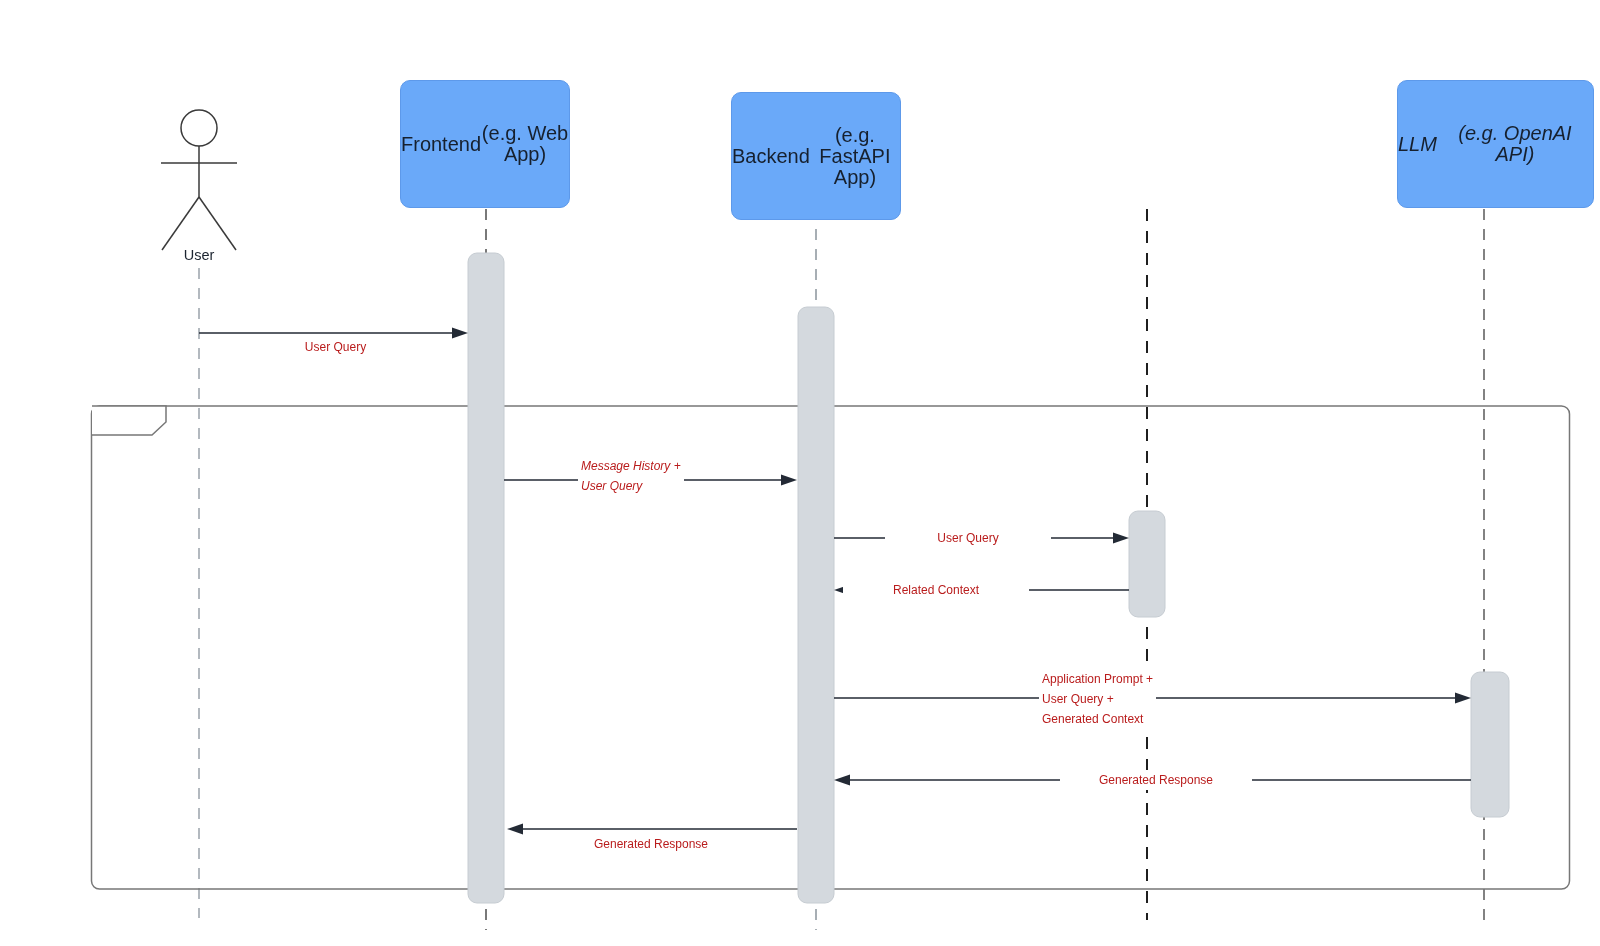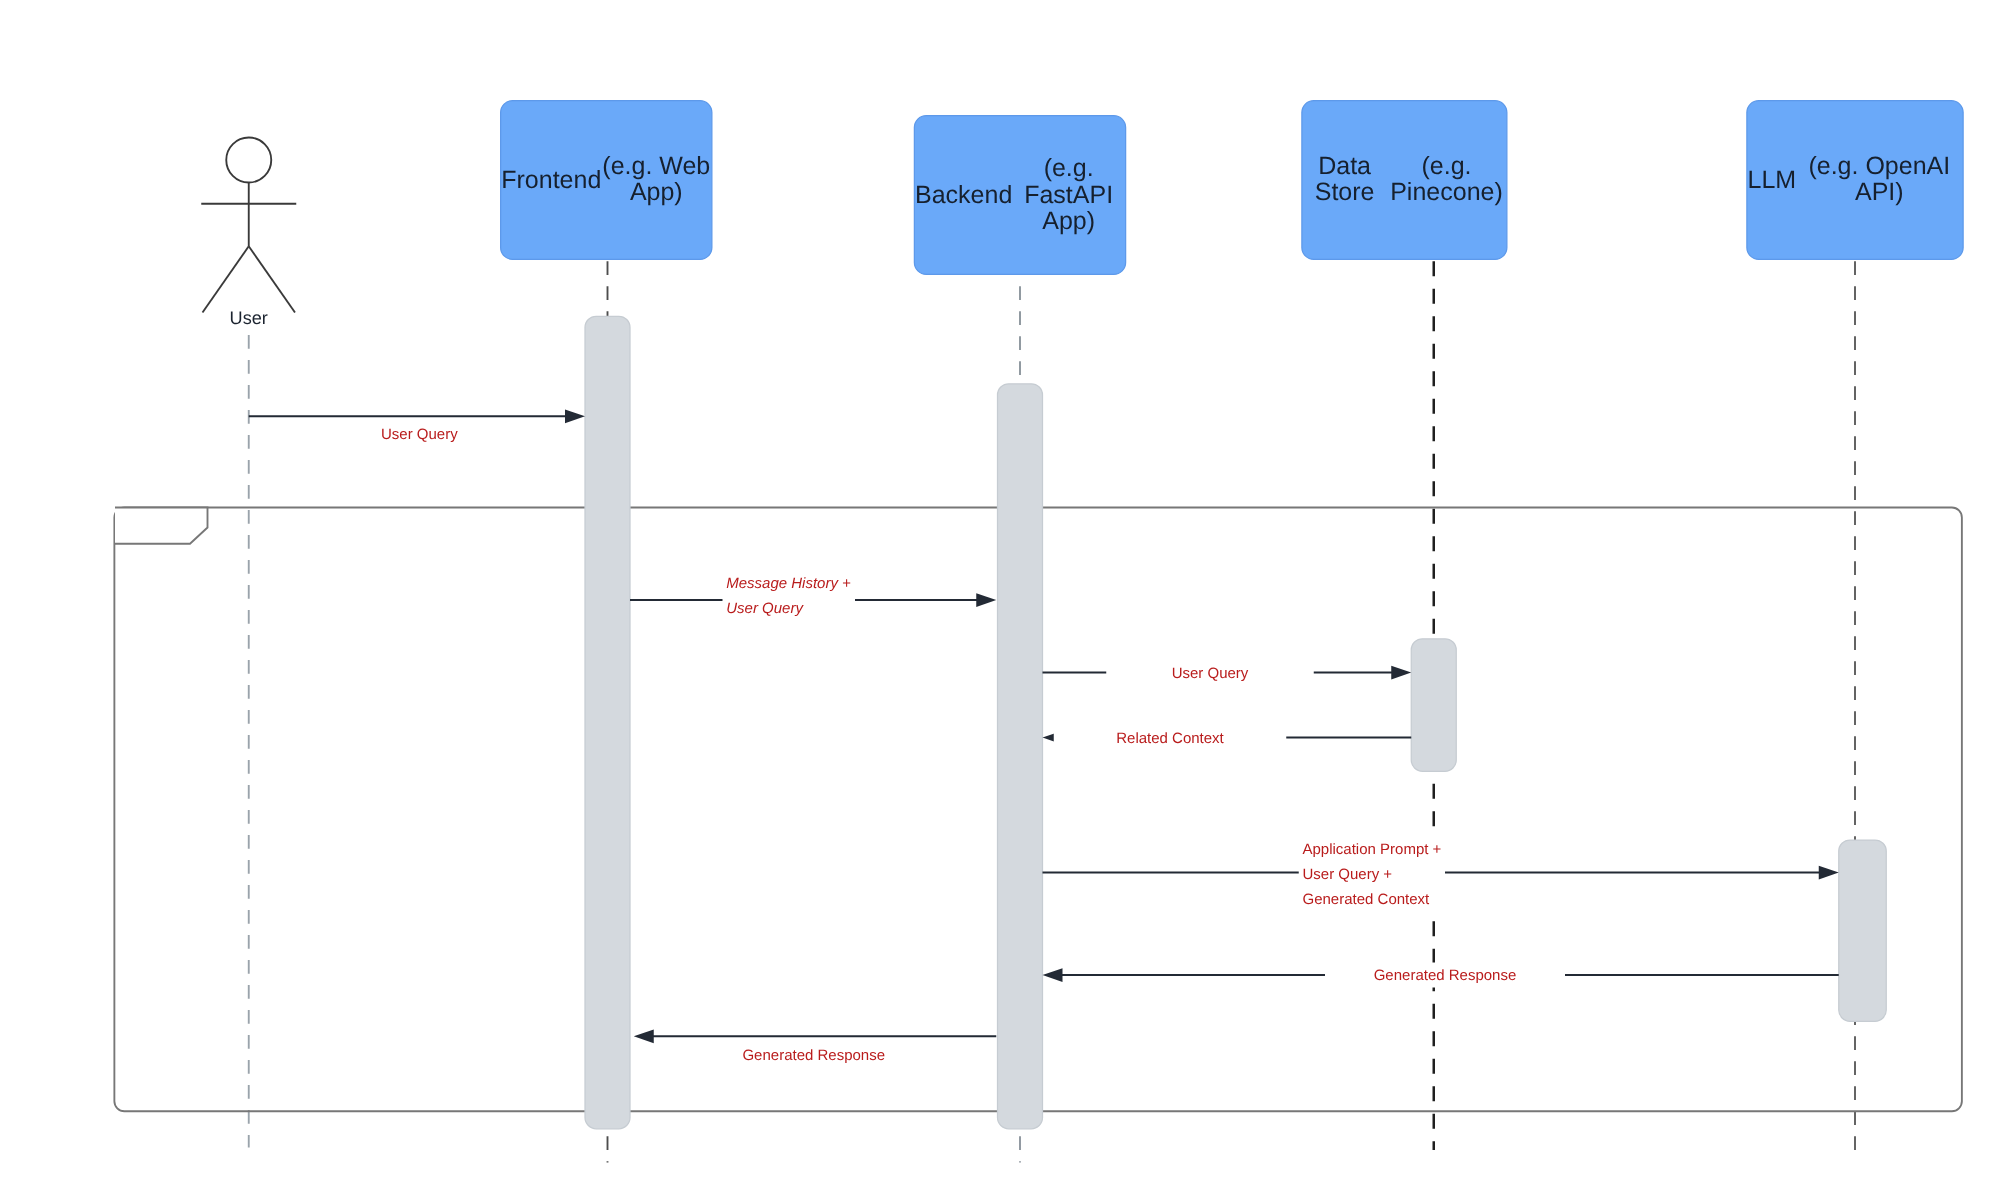--- a/index.html
+++ b/index.html
@@ -103,25 +103,21 @@
   <div class="actor-label" style="left:167px;top:247px;width:64px;">User</div>
 
   <div class="pbox" style="left:400px;top:80px;">
     <div>Frontend</div>
     <div>(e.g. Web App)</div>
   </div>
   <div class="pbox" style="left:731px;top:92px;">
     <div>Backend</div>
     <div>(e.g. FastAPI App)</div>
   </div>
-  <div class="pbox" style="left:1041px;top:80px;width:165px;">
-    <div>Data Store</div>
-    <div>(e.g. Pinecone)</div>
-  </div>
-  <div class="pbox" style="left:1397px;top:80px;width:174px;">
+  <div class="pbox" style="left:1397px;top:80px;width:197px;font-style:italic;">
     <div>LLM</div>
     <div>(e.g. OpenAI API)</div>
   </div>
 
   <div class="msg center" style="left:253px;top:337px;width:165px;">User Query</div>
 
   <div class="msg bg" style="left:578px;top:456px;font-style:italic;">Message History +
 User Query</div>
 
   <div class="msg bg center" style="left:885px;top:528px;width:160px;">User Query</div>

